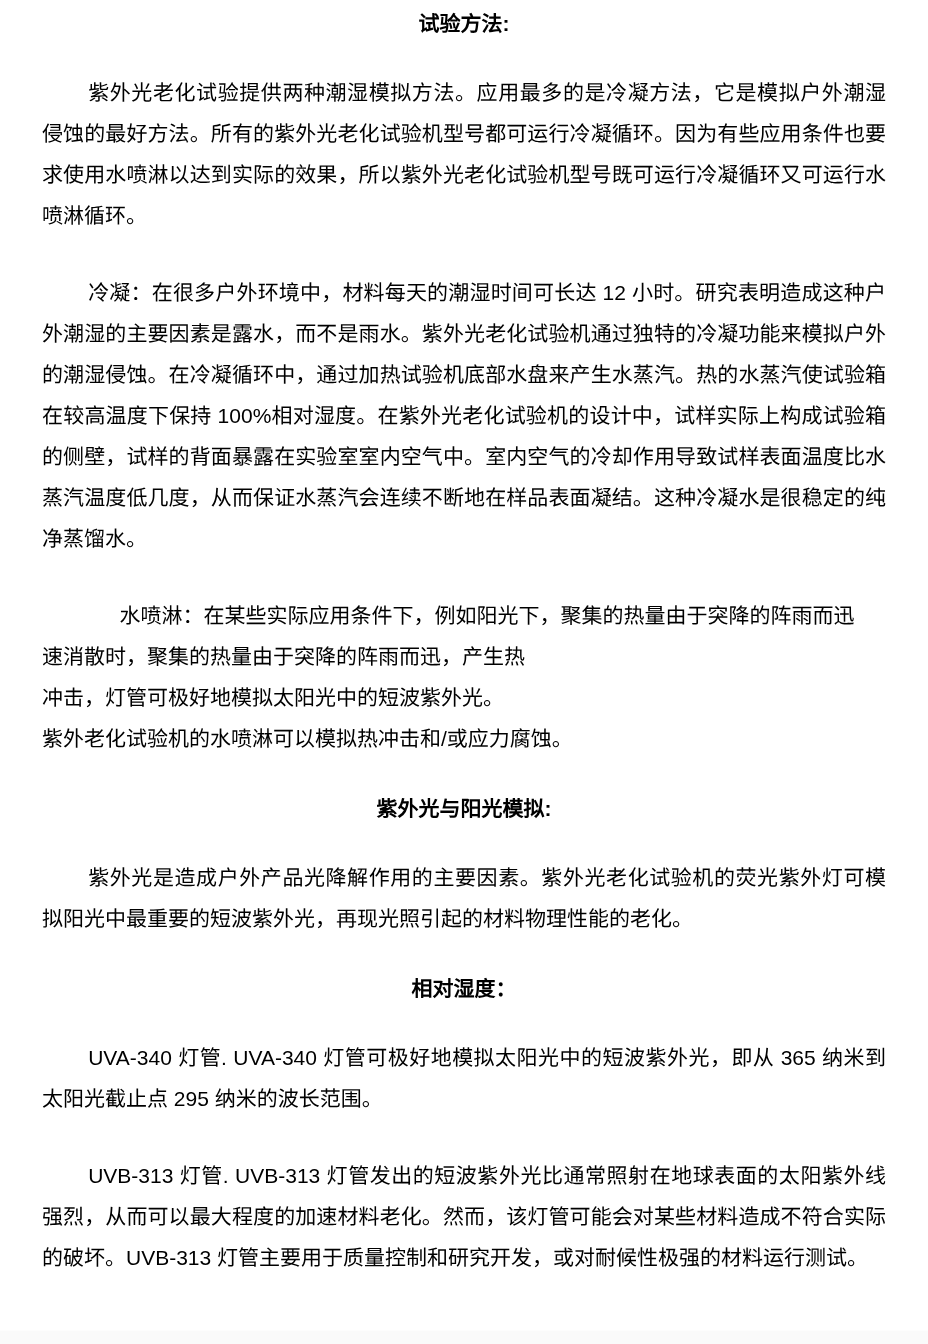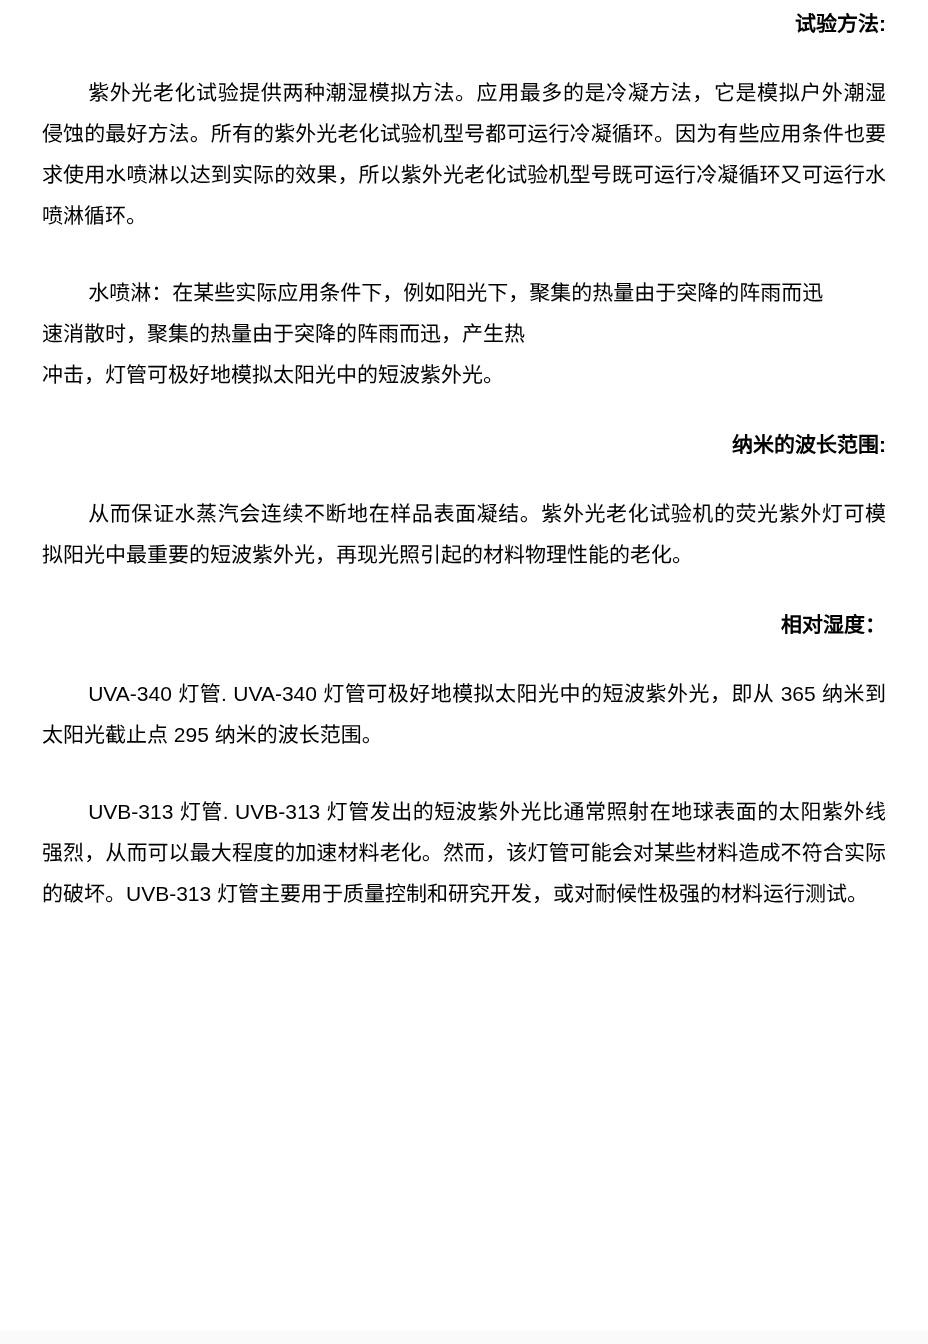--- a/index.html
+++ b/index.html
@@ -19,70 +19,73 @@
   .page {
     box-sizing: border-box;
     width: 928px;
     padding: 10px 42px 0 42px;
   }
   .doc-heading {
     font-size: 21px;
     font-weight: 700;
     line-height: 28px;
     margin: 0 0 34px 0;
-    text-align: right;
+    text-align: center;
   }
   .doc-para {
     font-size: 21px;
     font-weight: 400;
     line-height: 41px;
     margin: 0 0 36px 0;
     text-align: justify;
     text-indent: 2.2em;
     word-break: break-all;
   }
   .doc-para.hard-lines {
     text-indent: 0;
     text-align: left;
   }
   .doc-line {
     display: block;
   }
   .doc-line.first {
     text-indent: 2.2em;
+    text-align: center;
   }
   .bottom-edge {
     position: absolute;
     left: 0;
     right: 0;
     bottom: 0;
     height: 13px;
     background: #fafafa;
     border-top: 1px solid #fdfdfd;
   }
 </style>
 </head>
 <body>
 
 <main class="page">
 
   <h2 class="doc-heading">试验方法:</h2>
 
   <p class="doc-para">紫外光老化试验提供两种潮湿模拟方法。应用最多的是冷凝方法，它是模拟户外潮湿侵蚀的最好方法。所有的紫外光老化试验机型号都可运行冷凝循环。因为有些应用条件也要求使用水喷淋以达到实际的效果，所以紫外光老化试验机型号既可运行冷凝循环又可运行水喷淋循环。</p>
 
+  <p class="doc-para">冷凝：在很多户外环境中，材料每天的潮湿时间可长达 12 小时。研究表明造成这种户外潮湿的主要因素是露水，而不是雨水。紫外光老化试验机通过独特的冷凝功能来模拟户外的潮湿侵蚀。在冷凝循环中，通过加热试验机底部水盘来产生水蒸汽。热的水蒸汽使试验箱在较高温度下保持 100%相对湿度。在紫外光老化试验机的设计中，试样实际上构成试验箱的侧壁，试样的背面暴露在实验室室内空气中。室内空气的冷却作用导致试样表面温度比水蒸汽温度低几度，从而保证水蒸汽会连续不断地在样品表面凝结。这种冷凝水是很稳定的纯净蒸馏水。</p>
 
   <div class="doc-para hard-lines">
     <span class="doc-line first">水喷淋：在某些实际应用条件下，例如阳光下，聚集的热量由于突降的阵雨而迅</span>
     <span class="doc-line">速消散时，聚集的热量由于突降的阵雨而迅，产生热</span>
     <span class="doc-line">冲击，灯管可极好地模拟太阳光中的短波紫外光。</span>
+    <span class="doc-line">紫外老化试验机的水喷淋可以模拟热冲击和/或应力腐蚀。</span>
   </div>
 
-  <h2 class="doc-heading">纳米的波长范围:</h2>
+  <h2 class="doc-heading">紫外光与阳光模拟:</h2>
 
-  <p class="doc-para">从而保证水蒸汽会连续不断地在样品表面凝结。紫外光老化试验机的荧光紫外灯可模拟阳光中最重要的短波紫外光，再现光照引起的材料物理性能的老化。</p>
+  <p class="doc-para">紫外光是造成户外产品光降解作用的主要因素。紫外光老化试验机的荧光紫外灯可模拟阳光中最重要的短波紫外光，再现光照引起的材料物理性能的老化。</p>
 
   <h2 class="doc-heading">相对湿度：</h2>
 
   <p class="doc-para">UVA-340 灯管. UVA-340 灯管可极好地模拟太阳光中的短波紫外光，即从 365 纳米到太阳光截止点 295 纳米的波长范围。</p>
 
   <p class="doc-para">UVB-313 灯管. UVB-313 灯管发出的短波紫外光比通常照射在地球表面的太阳紫外线强烈，从而可以最大程度的加速材料老化。然而，该灯管可能会对某些材料造成不符合实际的破坏。UVB-313 灯管主要用于质量控制和研究开发，或对耐候性极强的材料运行测试。</p>
 
 </main>
 
 <div class="bottom-edge"></div>

